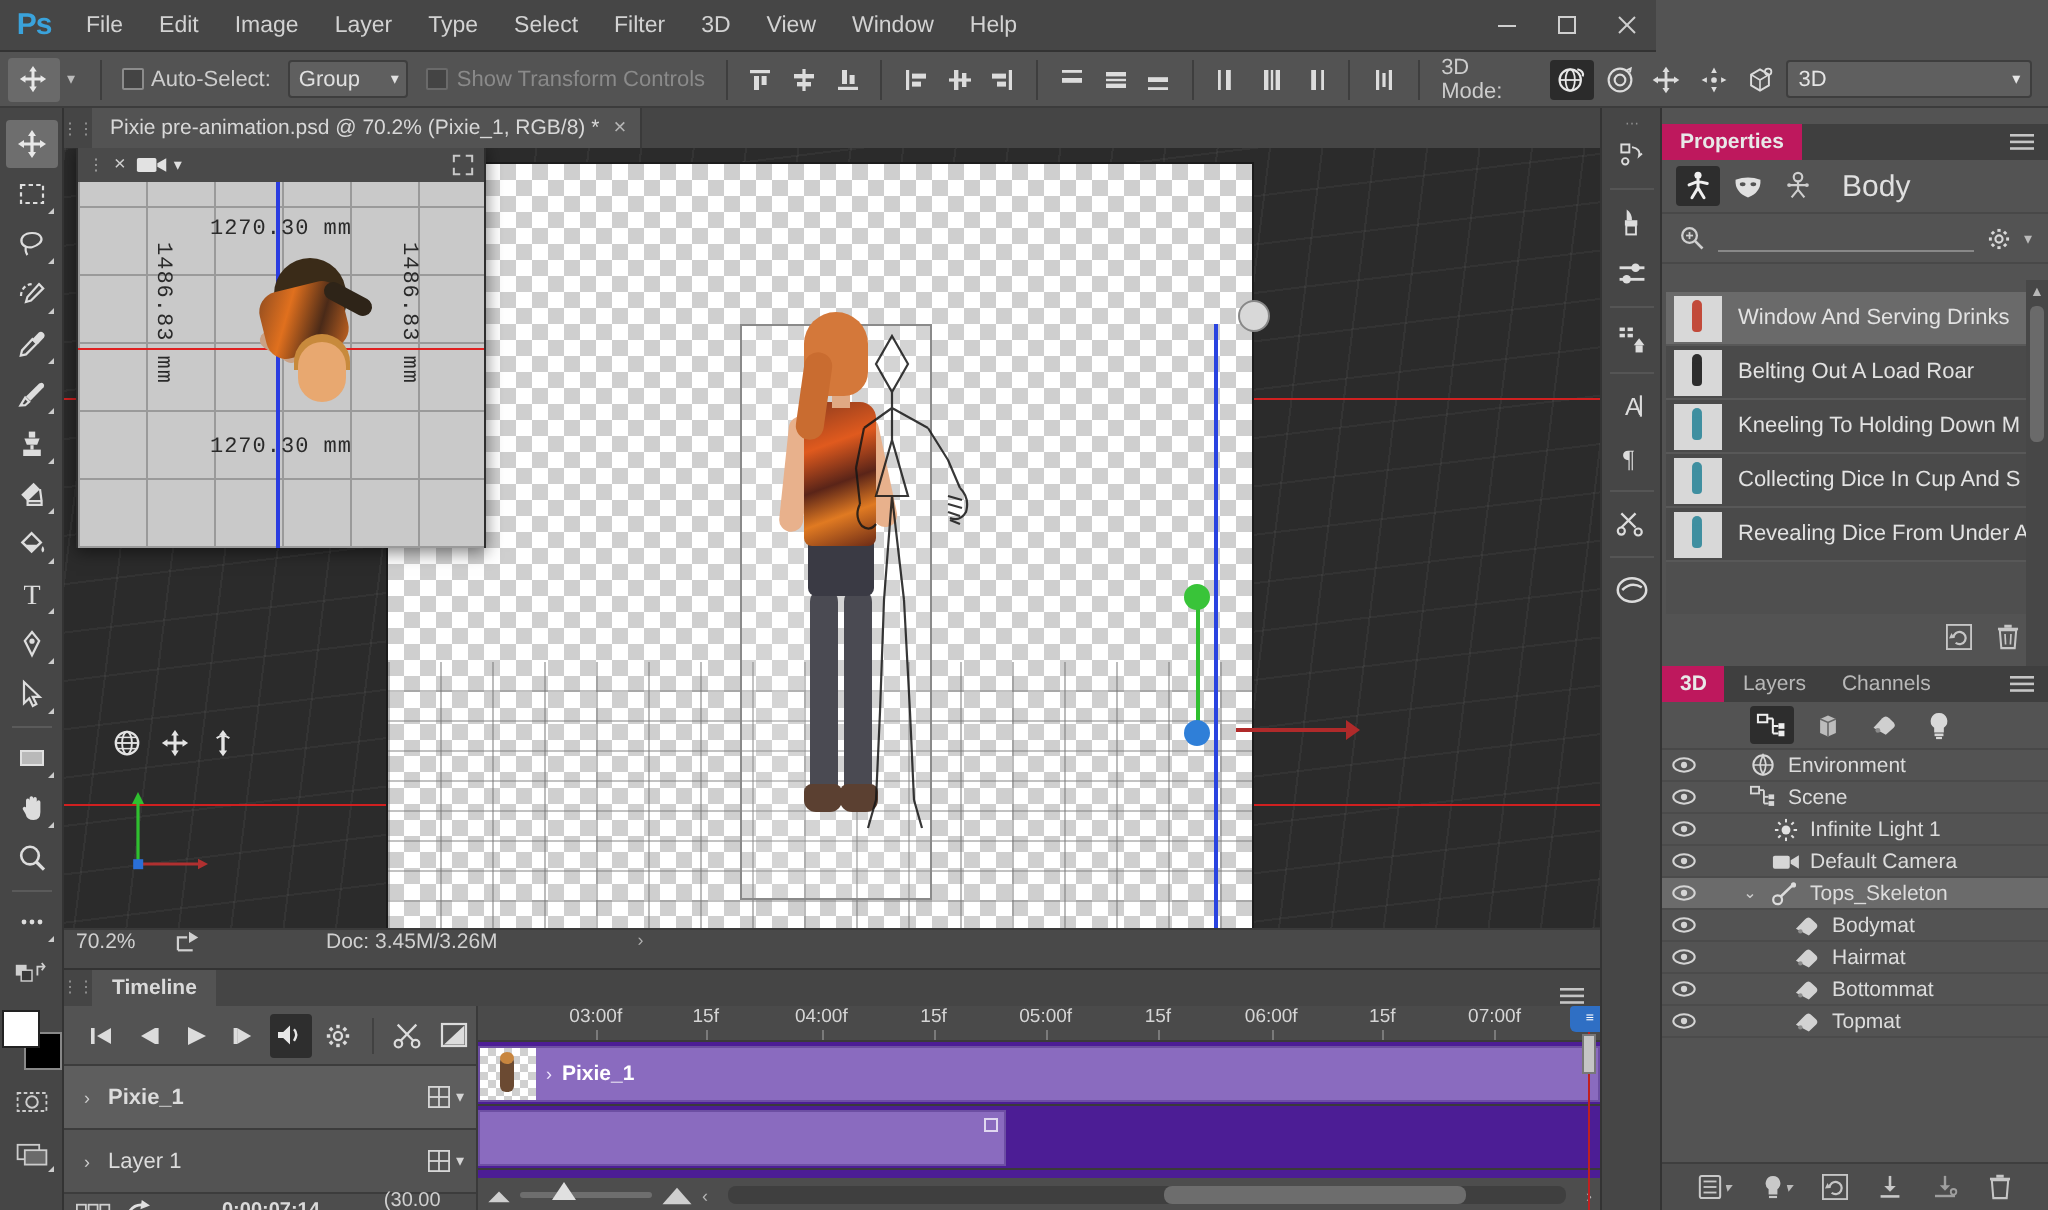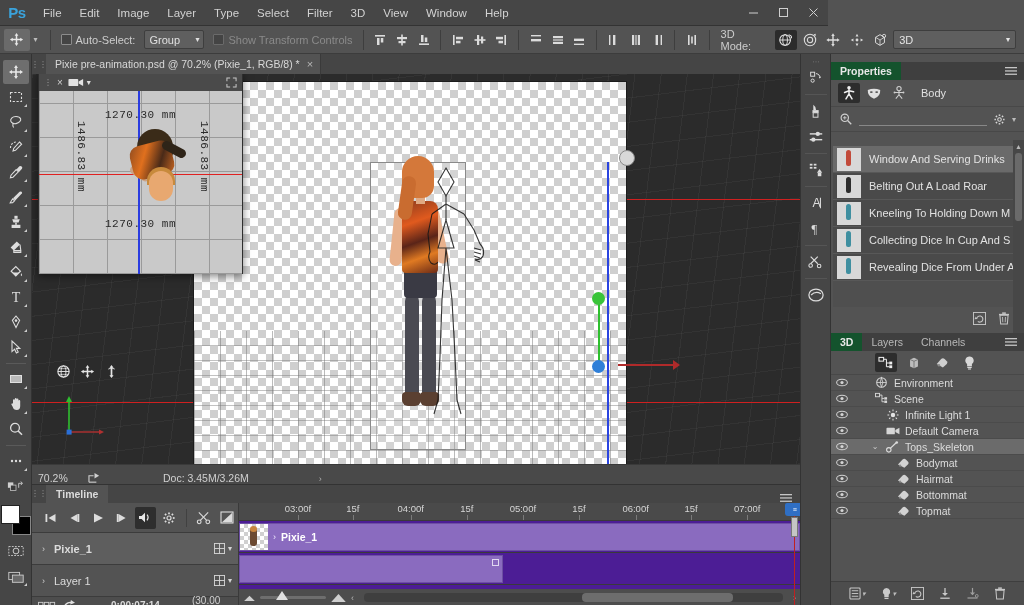--- a/index.html
+++ b/index.html
@@ -194,21 +194,21 @@
   .fwc-body { position: absolute; left: 4px; top: 14px; width: 42px; height: 34px; border-radius: 10px;
     background: linear-gradient(120deg,#8b4a20,#e0701e,#4a2a18,#d06a22); transform: rotate(-14deg); }
   .fwc-arm { position: absolute; left: 34px; top: 16px; width: 26px; height: 9px; border-radius: 5px; background: #2e2418; transform: rotate(28deg); }
   .fwc-leg { position: absolute; left: 2px; top: 40px; width: 22px; height: 9px; border-radius: 5px; background: #caa184; transform: rotate(32deg); }
   .fwc-head { position: absolute; left: 22px; top: 42px; width: 24px; height: 30px; border-radius: 12px; background: #e8a870; }
   .fwc-hair2 { position: absolute; left: 20px; top: 38px; width: 28px; height: 18px; border-radius: 14px 14px 0 0; background: #c88a3c; }
 
   
   .statusbar {
     position: absolute; left: 32px; top: 464px; width: 768px; height: 20px;
-    background: #494949; display: flex; align-items: flex-end; gap: 10px; padding-left: 6px;
+    background: #494949; display: flex; align-items: flex-start; gap: 10px; padding-left: 6px;
     font-size: 10.5px; color: #d0d0d0; border-top: 1px solid #3a3a3a;
   }
   .sb-zoom { min-width: 40px; }
   .sb-doc { margin-left: 52px; }
   .sb-arrow { font-size: 9px; color: #b0b0b0; margin-left: 60px; }
 
   
   .timeline {
     position: absolute; left: 32px; top: 484px; width: 768px; height: 121px;
     background: #454545; border-top: 1px solid #333;
@@ -296,26 +296,26 @@
 
   
   .props {
     position: absolute; left: 831px; top: 62px; width: 193px; height: 271px;
     background: #535353;
   }
   .panel-tabs { height: 18px; background: #3f3f3f; display: flex; align-items: stretch; }
   .ptab {
     padding: 0 9px; display: flex; align-items: center; font-size: 10.5px; color: #b8b8b8;
   }
-  .ptab.active { background: #14532d; color: #e8e8e8; font-weight: bold; }
+  .ptab.active { background: #be185d; color: #e8e8e8; font-weight: bold; }
   .ptab-menu { margin-left: auto; padding: 0 7px; display: flex; align-items: center; color: #c0c0c0; }
   .props-tools { height: 26px; display: flex; align-items: center; gap: 3px; padding-left: 7px; }
   .ptool { width: 22px; height: 20px; display:flex; align-items:center; justify-content:center; border-radius:2px; color:#e3e3e3; }
   .ptool.active { background: #2d2d2d; }
-  .ptool-label { font-size: 11px; color: #e0e0e0; margin-left: 8px; }
+  .ptool-label { font-size: 15px; color: #e0e0e0; margin-left: 8px; }
   .props-search {
     height: 26px; display: flex; align-items: center; gap: 6px; padding: 0 8px;
     border-top: 1px solid #484848; border-bottom: 1px solid #484848;
   }
   .search-field { flex: 1; height: 14px; border-bottom: 1px solid #888; }
   .props-gap { height: 14px; }
   .anim-list { position: relative; height: 161px; overflow: hidden; background: #4f4f4f; margin: 0 2px; }
   .anim-row {
     height: 27px; display: flex; align-items: center; gap: 8px; padding-left: 4px;
     border-bottom: 1px solid #585858; background: #4a4a4a;

